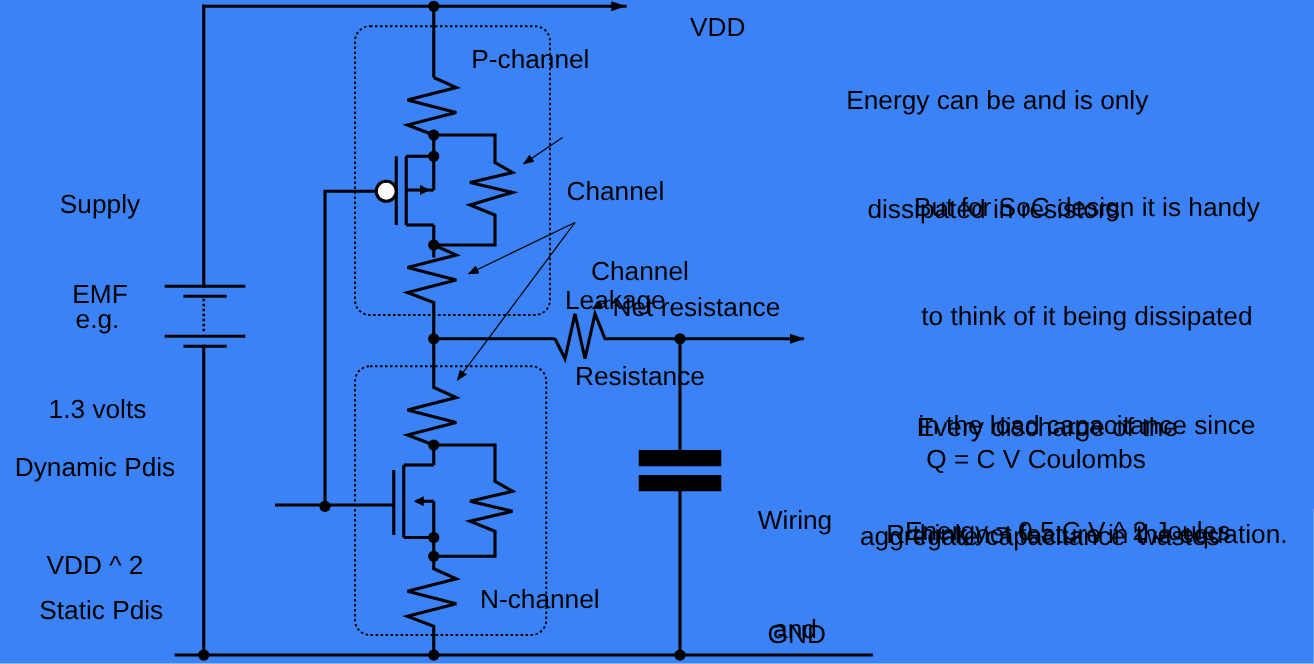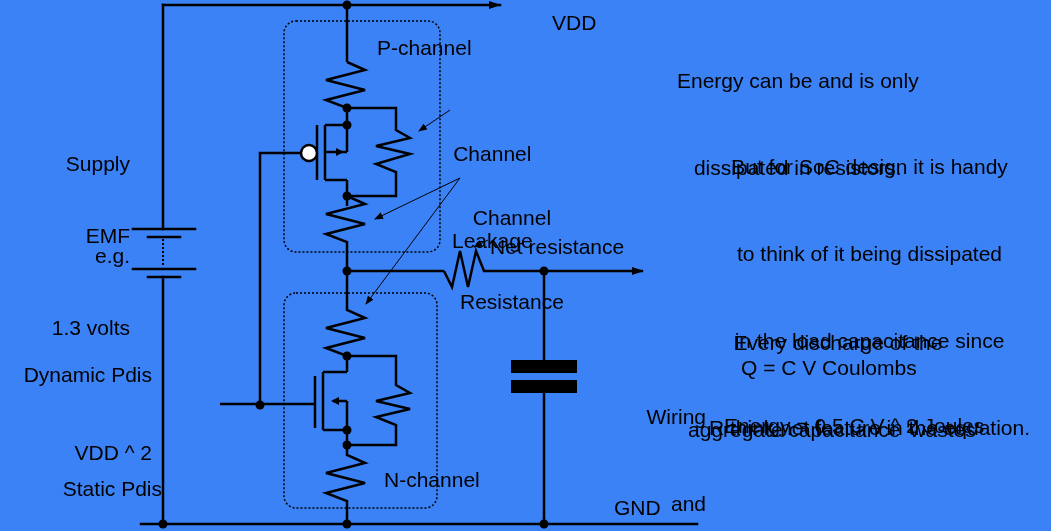--- a/index.html
+++ b/index.html
@@ -1,19 +1,19 @@
 <!DOCTYPE html>
 <html><head>
 <meta charset="utf-8">
 <style>
   html, body { margin: 0; padding: 0; background: #ffffff; }
   #canvas { position: relative; width: 1051px; height: 531px; overflow: hidden; background: #3b82f6; padding-left: 16px; }
   svg { position: absolute; left: 0; top: 0; }
   .lbl { position: absolute; font-family: "Liberation Sans", sans-serif; font-size: 21px; color: #000; line-height: 24px; white-space: pre; }
-  .c { text-align: right; }
+  .c { text-align: center; }
   .l { text-align: center; }
 </style>
 </head>
 <body>
 
 <div id="canvas">
   <svg width="1051" height="531" viewBox="0 0 1051 531">
     <defs>
       <marker id="arrowBig" markerWidth="12" markerHeight="10" refX="11" refY="5" orient="auto" markerUnits="userSpaceOnUse">
         <path d="M0,1 L12,5 L0,9 Z" fill="#000"></path>

